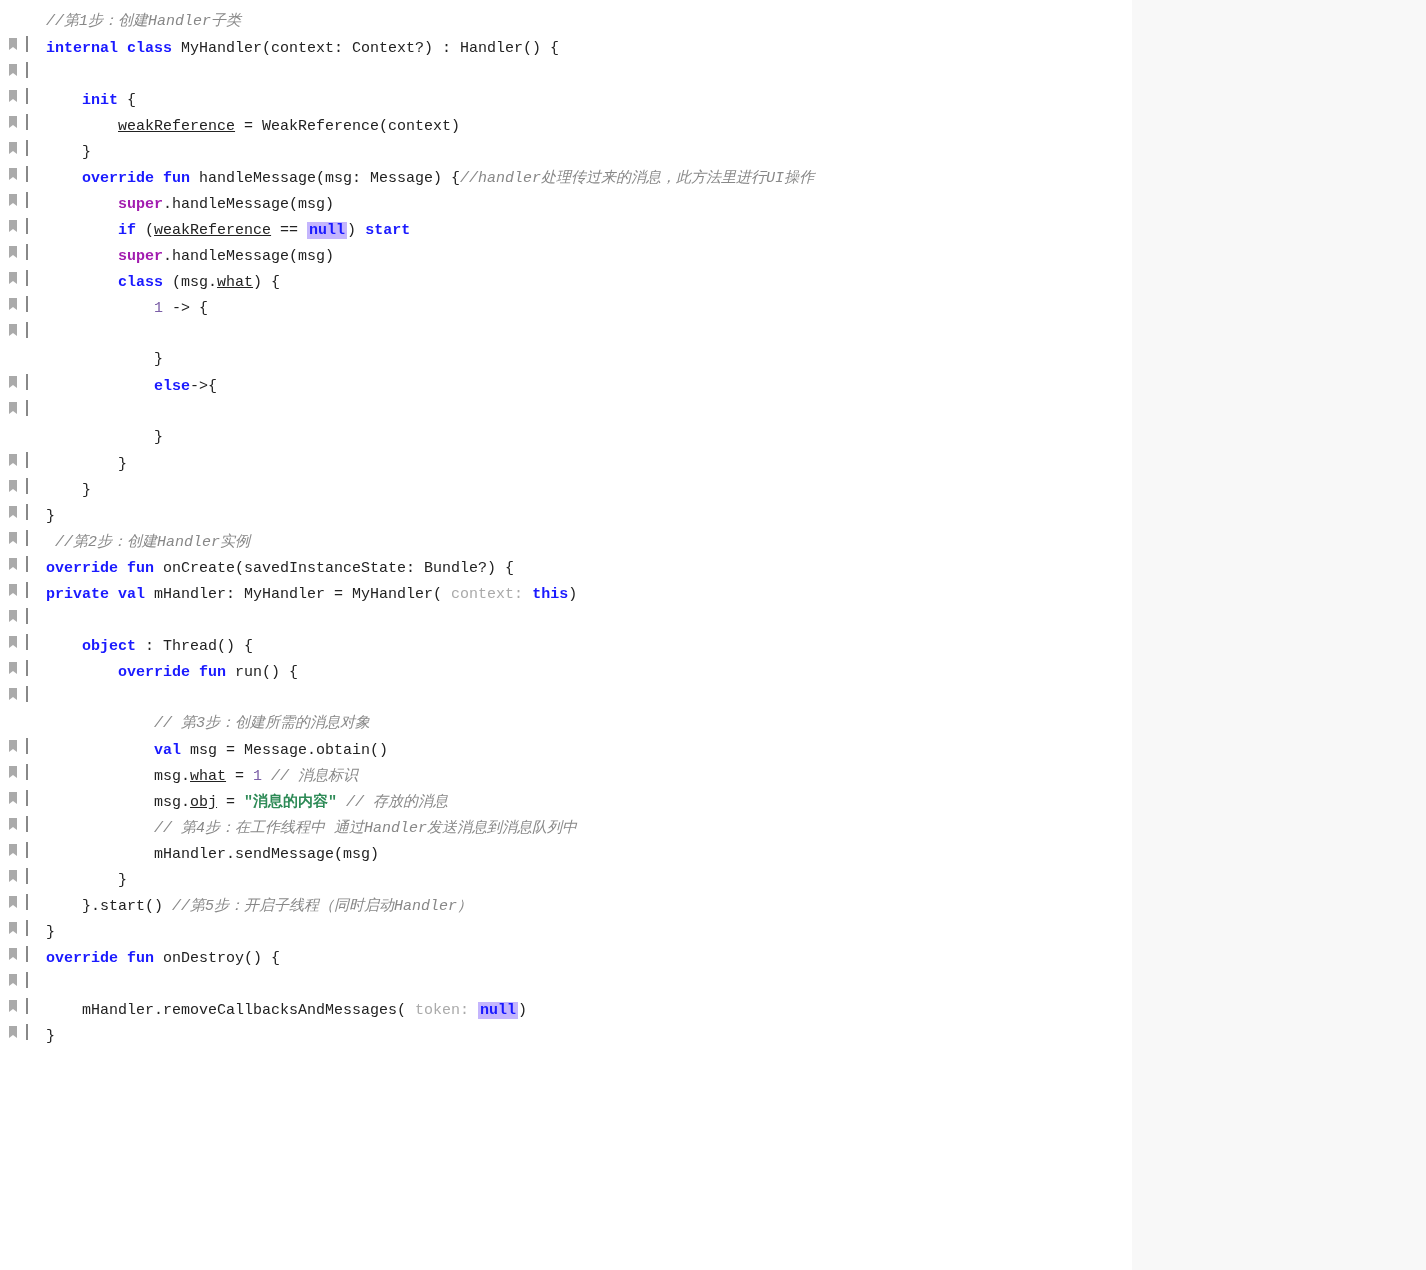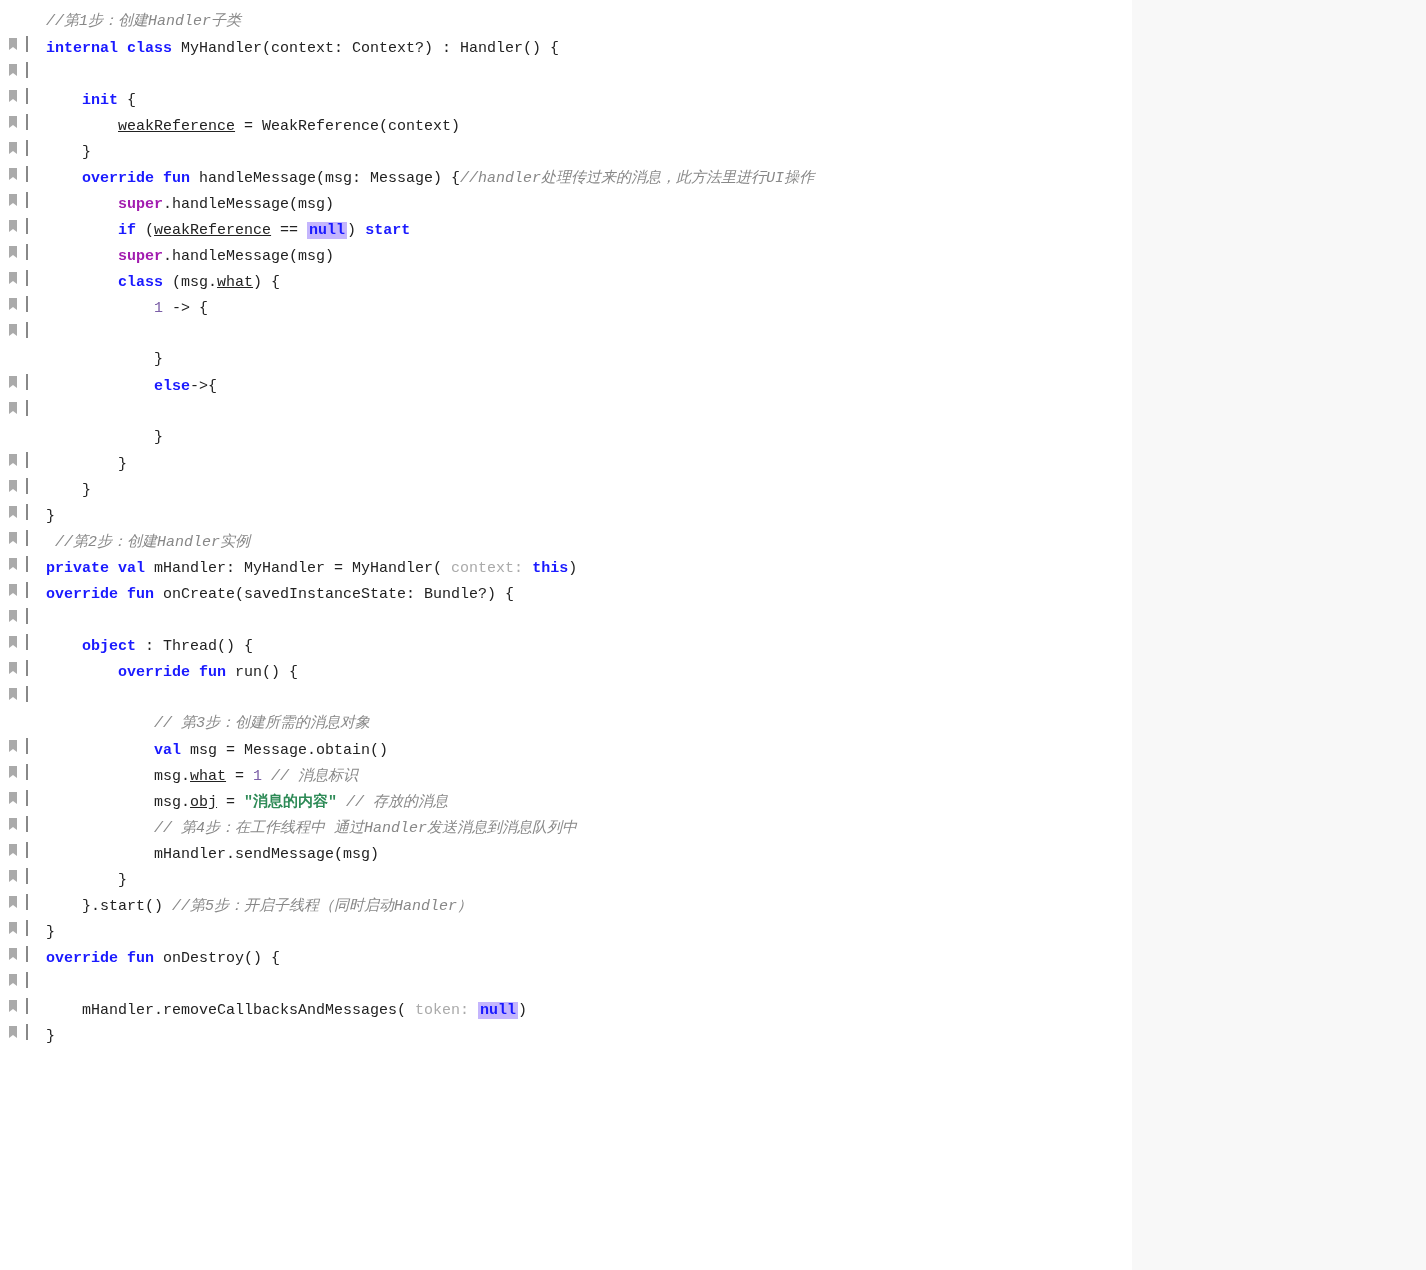--- a/index.html
+++ b/index.html
@@ -121,24 +121,24 @@
             <path d="M2 2 L10 2 L10 14 L6 11 L2 14 Z" fill="#aaa"></path>
           </svg></div><div class="line-content"><span class="plain">    }</span></div></div>
       <div class="line"><div class="line-gutter has-marker"><svg width="12" height="16" viewBox="0 0 12 16" fill="none">
             <path d="M2 2 L10 2 L10 14 L6 11 L2 14 Z" fill="#aaa"></path>
           </svg></div><div class="line-content"><span class="plain">}</span></div></div>
       <div class="line"><div class="line-gutter has-marker"><svg width="12" height="16" viewBox="0 0 12 16" fill="none">
             <path d="M2 2 L10 2 L10 14 L6 11 L2 14 Z" fill="#aaa"></path>
           </svg></div><div class="line-content"><span class="comment"> //第2步：创建Handler实例</span></div></div>
       <div class="line"><div class="line-gutter has-marker"><svg width="12" height="16" viewBox="0 0 12 16" fill="none">
             <path d="M2 2 L10 2 L10 14 L6 11 L2 14 Z" fill="#aaa"></path>
-          </svg></div><div class="line-content"><span class="kw">private</span><span class="plain"> </span><span class="kw">val</span><span class="plain"> mHandler: MyHandler = MyHandler( </span><span class="param-label">context:</span><span class="plain"> </span><span class="kw">this</span><span class="plain">)</span></div></div>
+          </svg></div><div class="line-content"><span class="kw">override</span><span class="plain"> </span><span class="kw">fun</span><span class="plain"> onCreate(savedInstanceState: Bundle?) {</span></div></div>
       <div class="line"><div class="line-gutter has-marker"><svg width="12" height="16" viewBox="0 0 12 16" fill="none">
             <path d="M2 2 L10 2 L10 14 L6 11 L2 14 Z" fill="#aaa"></path>
-          </svg></div><div class="line-content"><span class="kw">override</span><span class="plain"> </span><span class="kw">fun</span><span class="plain"> onCreate(savedInstanceState: Bundle?) {</span></div></div>
+          </svg></div><div class="line-content"><span class="kw">private</span><span class="plain"> </span><span class="kw">val</span><span class="plain"> mHandler: MyHandler = MyHandler( </span><span class="param-label">context:</span><span class="plain"> </span><span class="kw">this</span><span class="plain">)</span></div></div>
       <div class="line"><div class="line-gutter has-marker"><svg width="12" height="16" viewBox="0 0 12 16" fill="none">
             <path d="M2 2 L10 2 L10 14 L6 11 L2 14 Z" fill="#aaa"></path>
           </svg></div></div>
       <div class="line"><div class="line-gutter has-marker"><svg width="12" height="16" viewBox="0 0 12 16" fill="none">
             <path d="M2 2 L10 2 L10 14 L6 11 L2 14 Z" fill="#aaa"></path>
           </svg></div><div class="line-content"><span class="plain">    </span><span class="kw">object</span><span class="plain"> : Thread() {</span></div></div>
       <div class="line"><div class="line-gutter has-marker"><svg width="12" height="16" viewBox="0 0 12 16" fill="none">
             <path d="M2 2 L10 2 L10 14 L6 11 L2 14 Z" fill="#aaa"></path>
           </svg></div><div class="line-content"><span class="plain">        </span><span class="kw">override</span><span class="plain"> </span><span class="kw">fun</span><span class="plain"> run() {</span></div></div>
       <div class="line"><div class="line-gutter has-marker"><svg width="12" height="16" viewBox="0 0 12 16" fill="none">

